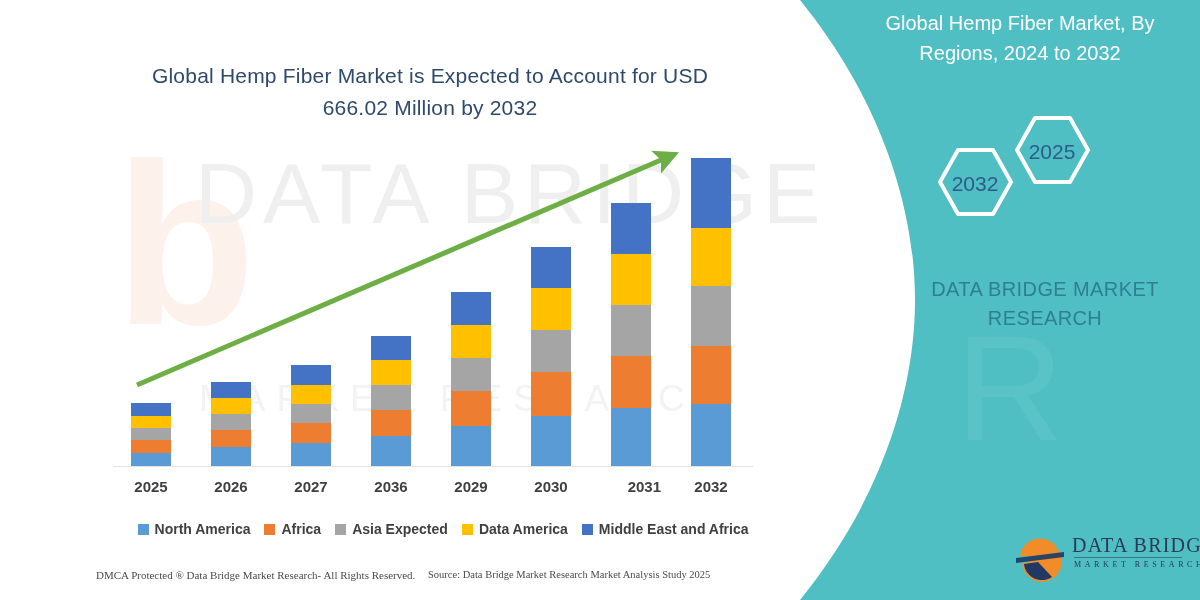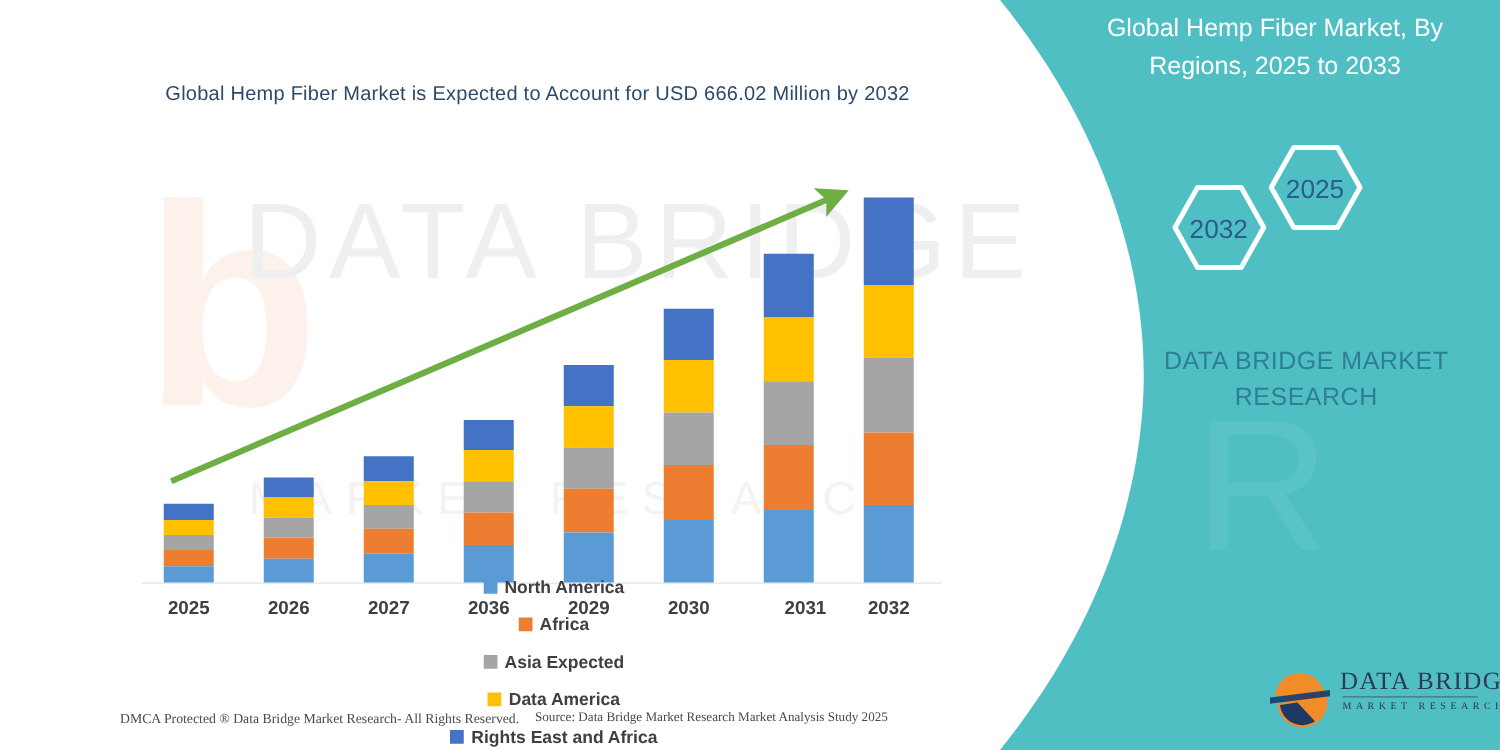--- a/index.html
+++ b/index.html
@@ -33,39 +33,39 @@
   }
   .wm-mark{
     position:absolute;left:-80px;top:-20px;
     font-size:230px;line-height:1;color:#fdf1ec;font-weight:700;
   }
 
   
   .chart-title{
     position:absolute;left:120px;top:60px;width:620px;
     text-align:center;color:#2e4a6b;
-    font-size:16px;line-height:32px;letter-spacing:.2px;
+    font-size:21px;line-height:32px;letter-spacing:.2px;
   }
 
   
   .plot{position:absolute;left:0;top:0;width:800px;height:600px;}
   .axis-line{position:absolute;left:113px;top:466px;width:640px;height:1px;background:#e2e2e2;}
   .bar{position:absolute;bottom:134px;width:40px;display:flex;flex-direction:column-reverse;}
   .seg{width:100%;}
 
   .xlabels{position:absolute;left:113px;top:478px;width:640px;height:24px;}
   .xlabel{
     position:absolute;width:60px;text-align:center;
     font-size:15px;font-weight:bold;color:#404040;top:0;
   }
 
   
   .legend{
     position:absolute;left:113px;top:518px;width:660px;height:22px;
-    display:flex;align-items:center;justify-content:center;gap:14px;flex-direction:column;
+    display:flex;align-items:center;justify-content:center;gap:14px;
   }
   .legend-item{display:flex;align-items:center;gap:6px;}
   .legend-swatch{width:11px;height:11px;display:block;}
   .legend-text{font-size:14px;font-weight:bold;color:#3f3f3f;white-space:nowrap;}
 
   
   .arrow-layer{position:absolute;left:0;top:0;width:800px;height:600px;pointer-events:none;}
 
   
   .footer{position:absolute;left:0;top:566px;width:800px;height:30px;}
@@ -218,30 +218,30 @@
       <div class="legend-item">
         <span class="legend-swatch" style="background: rgb(165, 165, 165);"></span>
         <span class="legend-text">Asia Expected</span>
       </div>
       <div class="legend-item">
         <span class="legend-swatch" style="background: rgb(255, 192, 0);"></span>
         <span class="legend-text">Data America</span>
       </div>
       <div class="legend-item">
         <span class="legend-swatch" style="background: rgb(68, 114, 196);"></span>
-        <span class="legend-text">Rights East and Africa</span>
+        <span class="legend-text">Middle East and Africa</span>
       </div>
     </div>
 
   <div class="footer">
     <div class="footer-dmca">DMCA Protected ® Data Bridge Market Research-  All Rights Reserved.</div>
     <div class="footer-source">Source: Data Bridge Market Research  Market Analysis Study 2025</div>
   </div>
 
-  <div class="panel-title">Global Hemp Fiber Market, By Regions, 2025 to 2033</div>
+  <div class="panel-title">Global Hemp Fiber Market, By Regions, 2024 to 2032</div>
 
   <div class="hex-wrap">
     <svg width="200" height="120" viewBox="0 0 200 120" xmlns="http://www.w3.org/2000/svg">
       <polygon points="115,8 150,8 168,40 150,72 115,72 97,40" fill="none" stroke="#ffffff" stroke-width="4" stroke-linejoin="round"></polygon>
       <polygon points="38,40 73,40 91,72 73,104 38,104 20,72" fill="none" stroke="#ffffff" stroke-width="4" stroke-linejoin="round"></polygon>
     </svg>
     <div class="hex-label" style="left:97px;top:30px;width:70px;">2025</div>
     <div class="hex-label" style="left:20px;top:62px;width:70px;">2032</div>
   </div>
 

